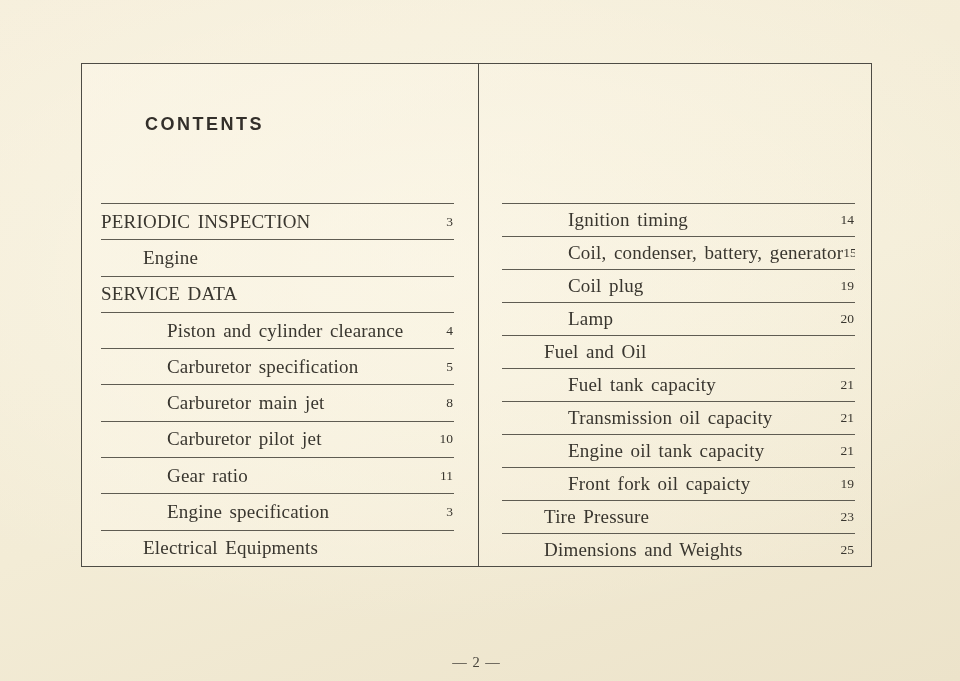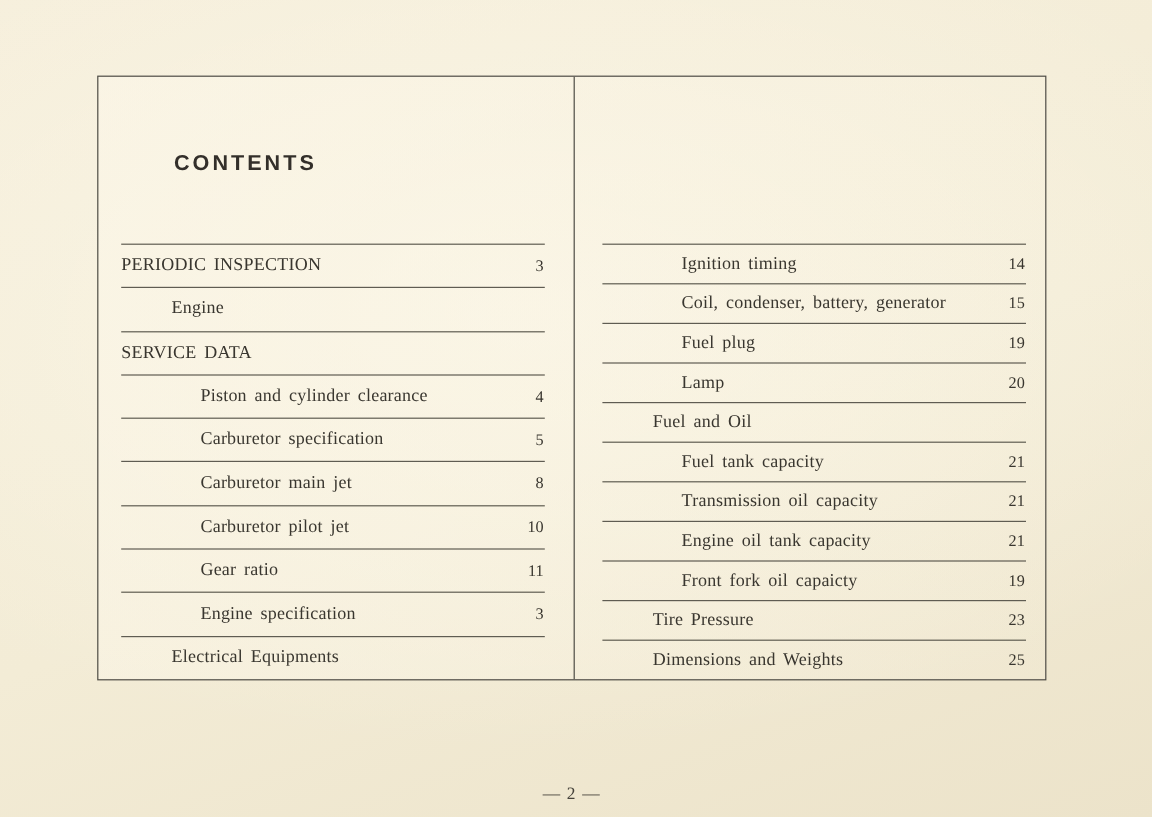--- a/index.html
+++ b/index.html
@@ -36,21 +36,20 @@
   }
   .contents-title {
     position: absolute;
     left: 63px;
     top: 50px;
     font-family: "Liberation Sans", sans-serif;
     font-weight: bold;
     font-size: 18px;
     letter-spacing: 2.5px;
     color: #332f2a;
-    margin-top: 12px;
   }
   .toc-column {
     position: absolute;
     top: 139px;
     bottom: 0;
     width: 353px;
     display: flex;
     flex-direction: column;
     border-top: 1px solid #5f5c52;
   }
@@ -59,21 +58,21 @@
   .toc-row {
     flex: 1 1 0;
     display: flex;
     align-items: center;
     justify-content: space-between;
     border-bottom: 1px solid #5f5c52;
     overflow: hidden;
   }
   .toc-row:last-child { border-bottom: none; }
   .toc-label {
-    font-size: 15px;
+    font-size: 19px;
     color: #39362f;
     word-spacing: 2.5px;
     letter-spacing: 0.2px;
     white-space: nowrap;
   }
   .ind0 { padding-left: 0; }
   .ind1 { padding-left: 42px; }
   .ind2 { padding-left: 66px; }
   .toc-page {
     font-size: 13.5px;
@@ -148,21 +147,21 @@
   <div class="toc-column right">
     <div class="toc-row">
       <span class="toc-label ind2">Ignition timing</span>
       <span class="toc-page">14</span>
     </div>
     <div class="toc-row">
       <span class="toc-label ind2">Coil, condenser, battery, generator</span>
       <span class="toc-page">15</span>
     </div>
     <div class="toc-row">
-      <span class="toc-label ind2">Fuel plug</span>
+      <span class="toc-label ind2">Coil plug</span>
       <span class="toc-page">19</span>
     </div>
     <div class="toc-row">
       <span class="toc-label ind2">Lamp</span>
       <span class="toc-page">20</span>
     </div>
     <div class="toc-row">
       <span class="toc-label ind1">Fuel and Oil</span>
       <span class="toc-page"></span>
     </div>

